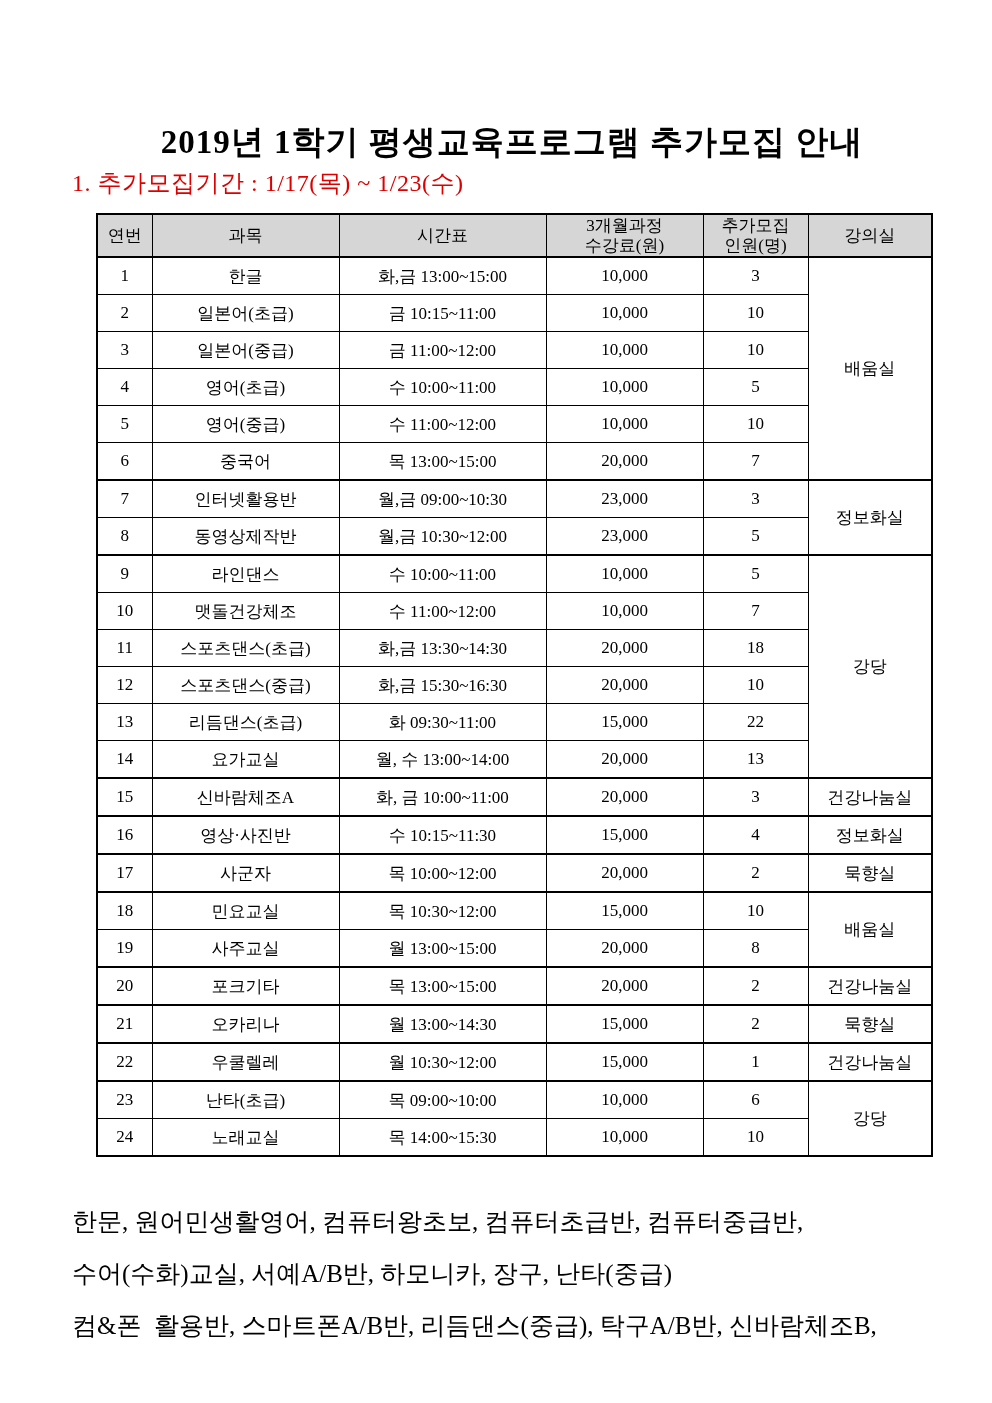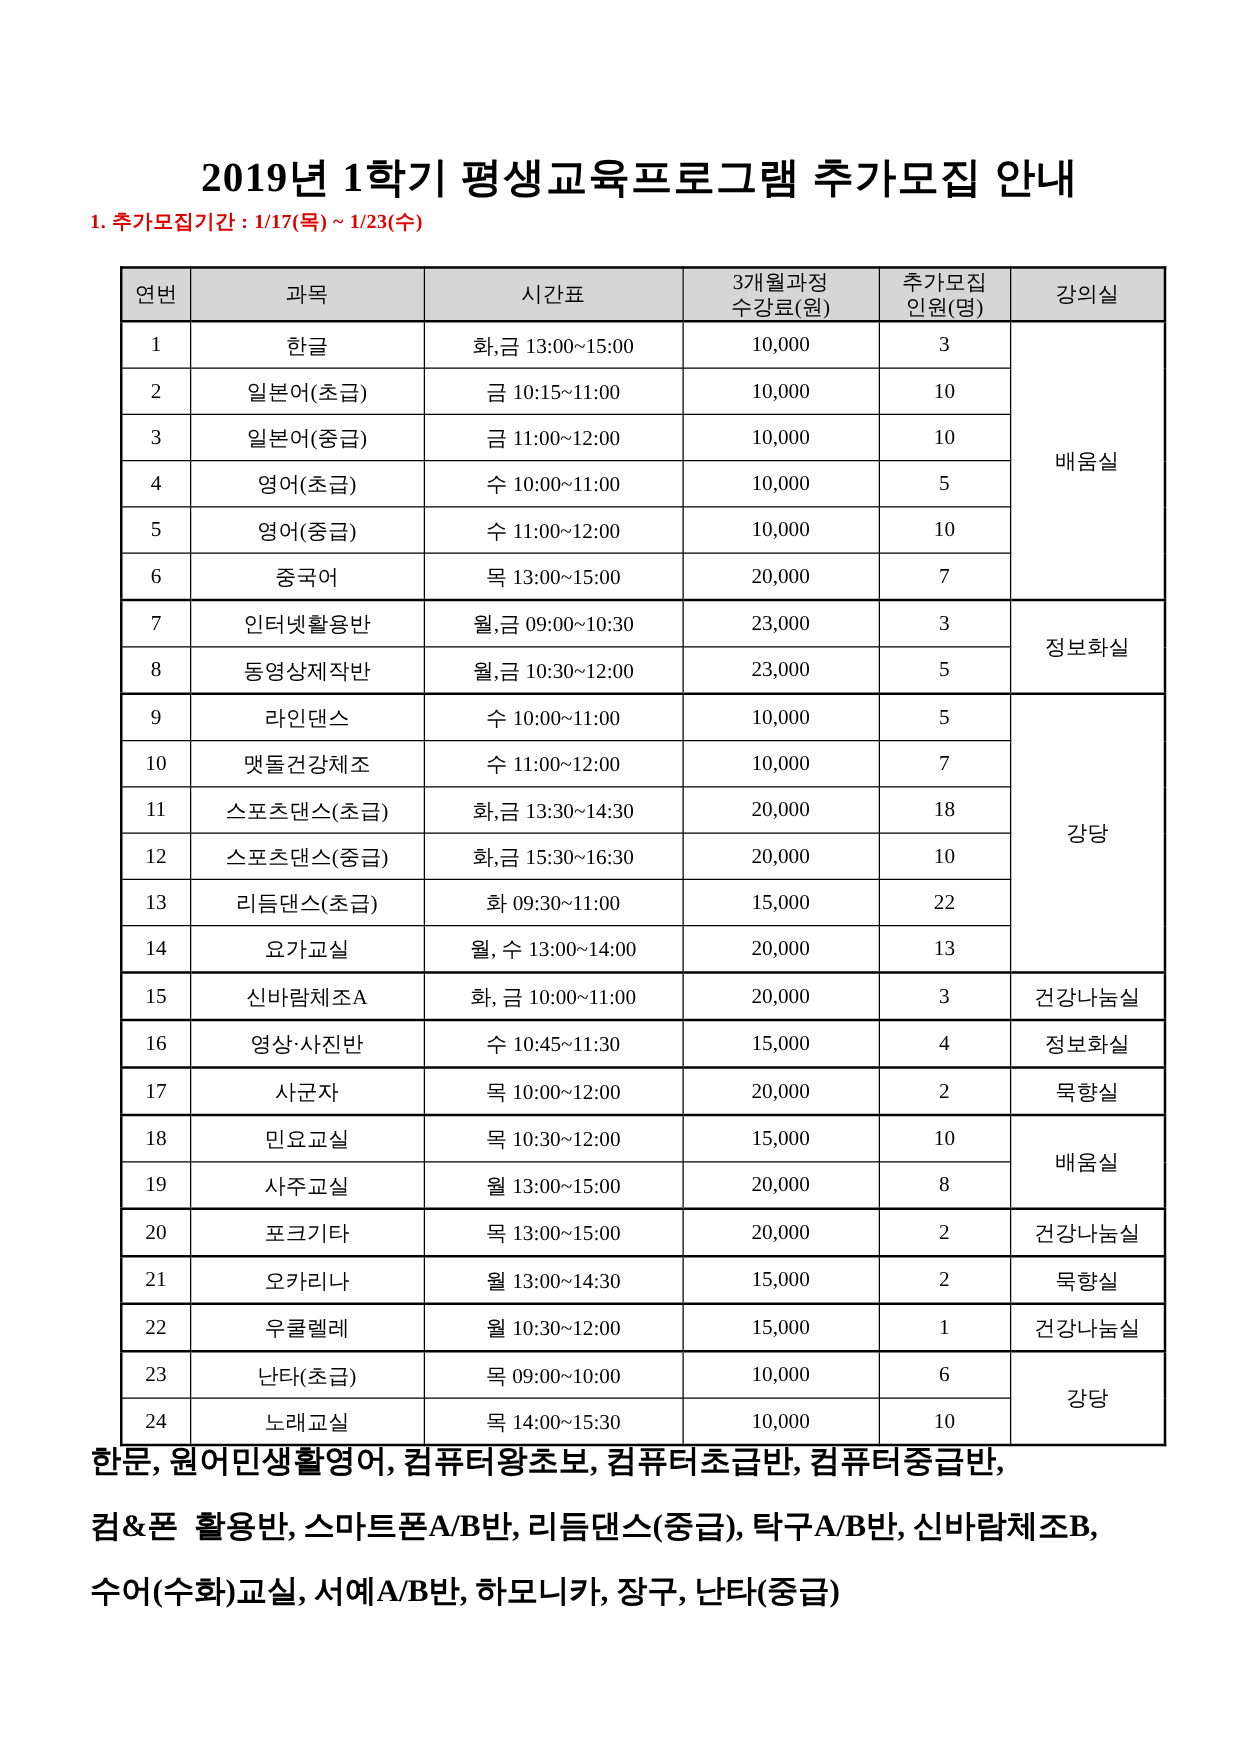--- a/index.html
+++ b/index.html
@@ -25,22 +25,22 @@
     text-align: center;
     font-size: 33px;
     font-weight: bold;
     letter-spacing: 1px;
     color: #000000;
   }
   .section-heading {
     position: absolute;
     left: 72px;
     margin: 0;
-    font-size: 16px;
-    font-weight: bold;
+    font-size: 24px;
+    font-weight: normal;
     color: var(--heading-red, #dd0000);
     letter-spacing: 0.5px;
     white-space: pre;
   }
   #section1-heading { top: 167px; }
   #section2-heading { top: 1169px; }
 
   table.program-table {
     position: absolute;
     top: 213px;
@@ -64,24 +64,23 @@
     background: var(--header-bg, #d6d6d6);
     height: 41px;
     white-space: pre-line;
     line-height: 1.15;
   }
   .program-table td { height: 36px; }
   .program-table tr.group-start td { border-top: 2px solid var(--border-color, #000); }
 
   .closed-programs {
     position: absolute;
-    top: 1144px;
+    top: 1196px;
     left: 72px;
     width: 870px;
-    font-weight: bold;
   }
   .closed-programs p {
     margin: 0;
     font-size: 25px;
     line-height: 52px;
     white-space: pre-wrap;
     color: #000000;
   }
 </style>
 </head>
@@ -220,21 +219,21 @@
           <td>15</td>
           <td>신바람체조A</td>
           <td>화, 금 10:00~11:00</td>
           <td>20,000</td>
           <td>3</td>
           <td rowspan="1">건강나눔실</td>
         </tr>
         <tr class="group-start">
           <td>16</td>
           <td>영상·사진반</td>
-          <td>수 10:45~11:30</td>
+          <td>수 10:15~11:30</td>
           <td>15,000</td>
           <td>4</td>
           <td rowspan="1">정보화실</td>
         </tr>
         <tr class="group-start">
           <td>17</td>
           <td>사군자</td>
           <td>목 10:00~12:00</td>
           <td>20,000</td>
           <td>2</td>
@@ -293,17 +292,17 @@
           <td>목 14:00~15:30</td>
           <td>10,000</td>
           <td>10</td>
         </tr>
       </tbody>
   </table>
 
 
   <div class="closed-programs">
     <p>한문, 원어민생활영어, 컴퓨터왕초보, 컴퓨터초급반, 컴퓨터중급반,</p>
+    <p>수어(수화)교실, 서예A/B반, 하모니카, 장구, 난타(중급)</p>
     <p>컴&amp;폰  활용반, 스마트폰A/B반, 리듬댄스(중급), 탁구A/B반, 신바람체조B,</p>
-    <p>수어(수화)교실, 서예A/B반, 하모니카, 장구, 난타(중급)</p>
   </div>
 
 </div>
 
 </body></html>

